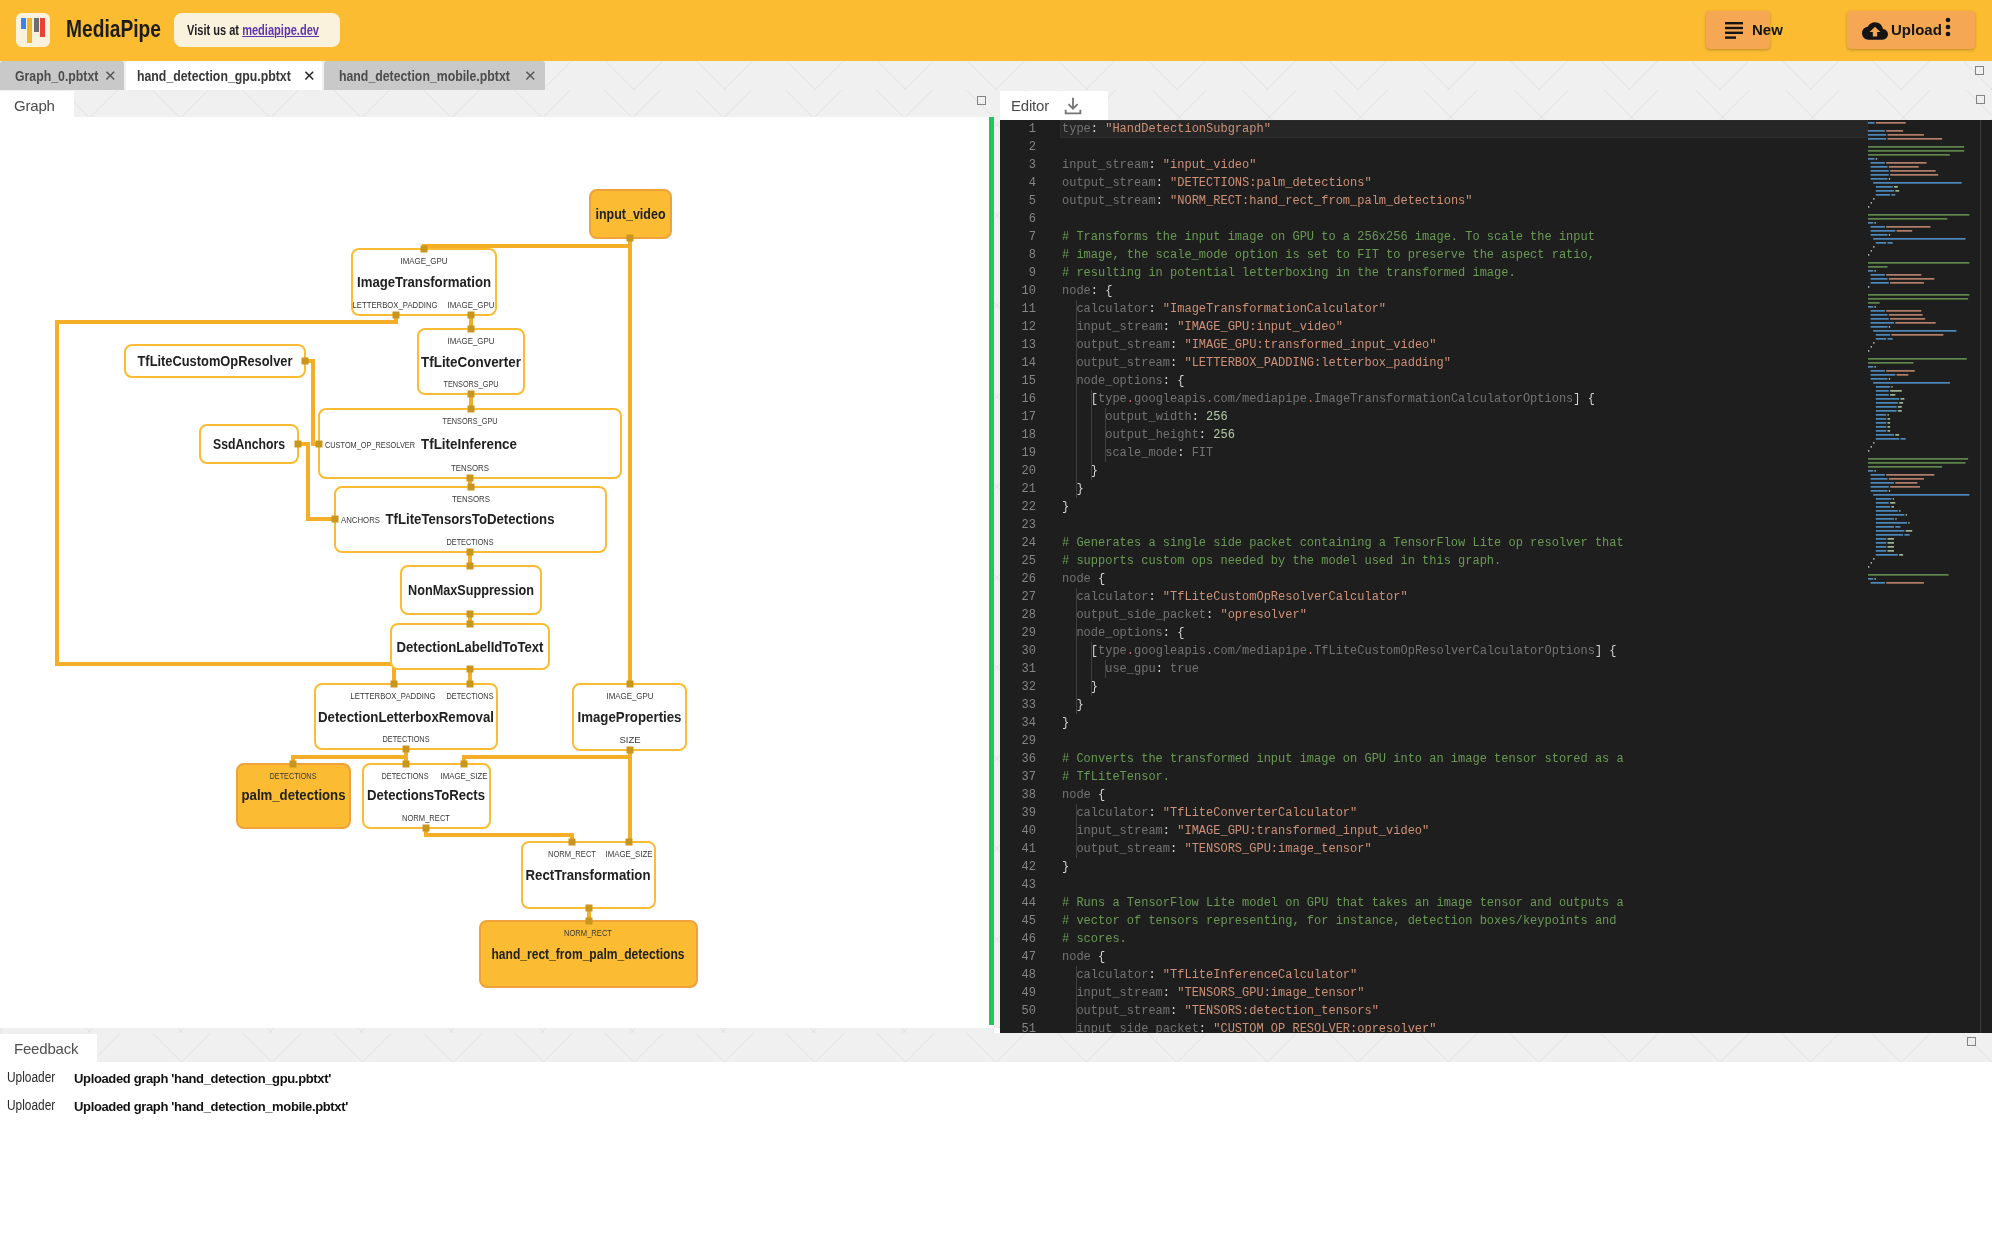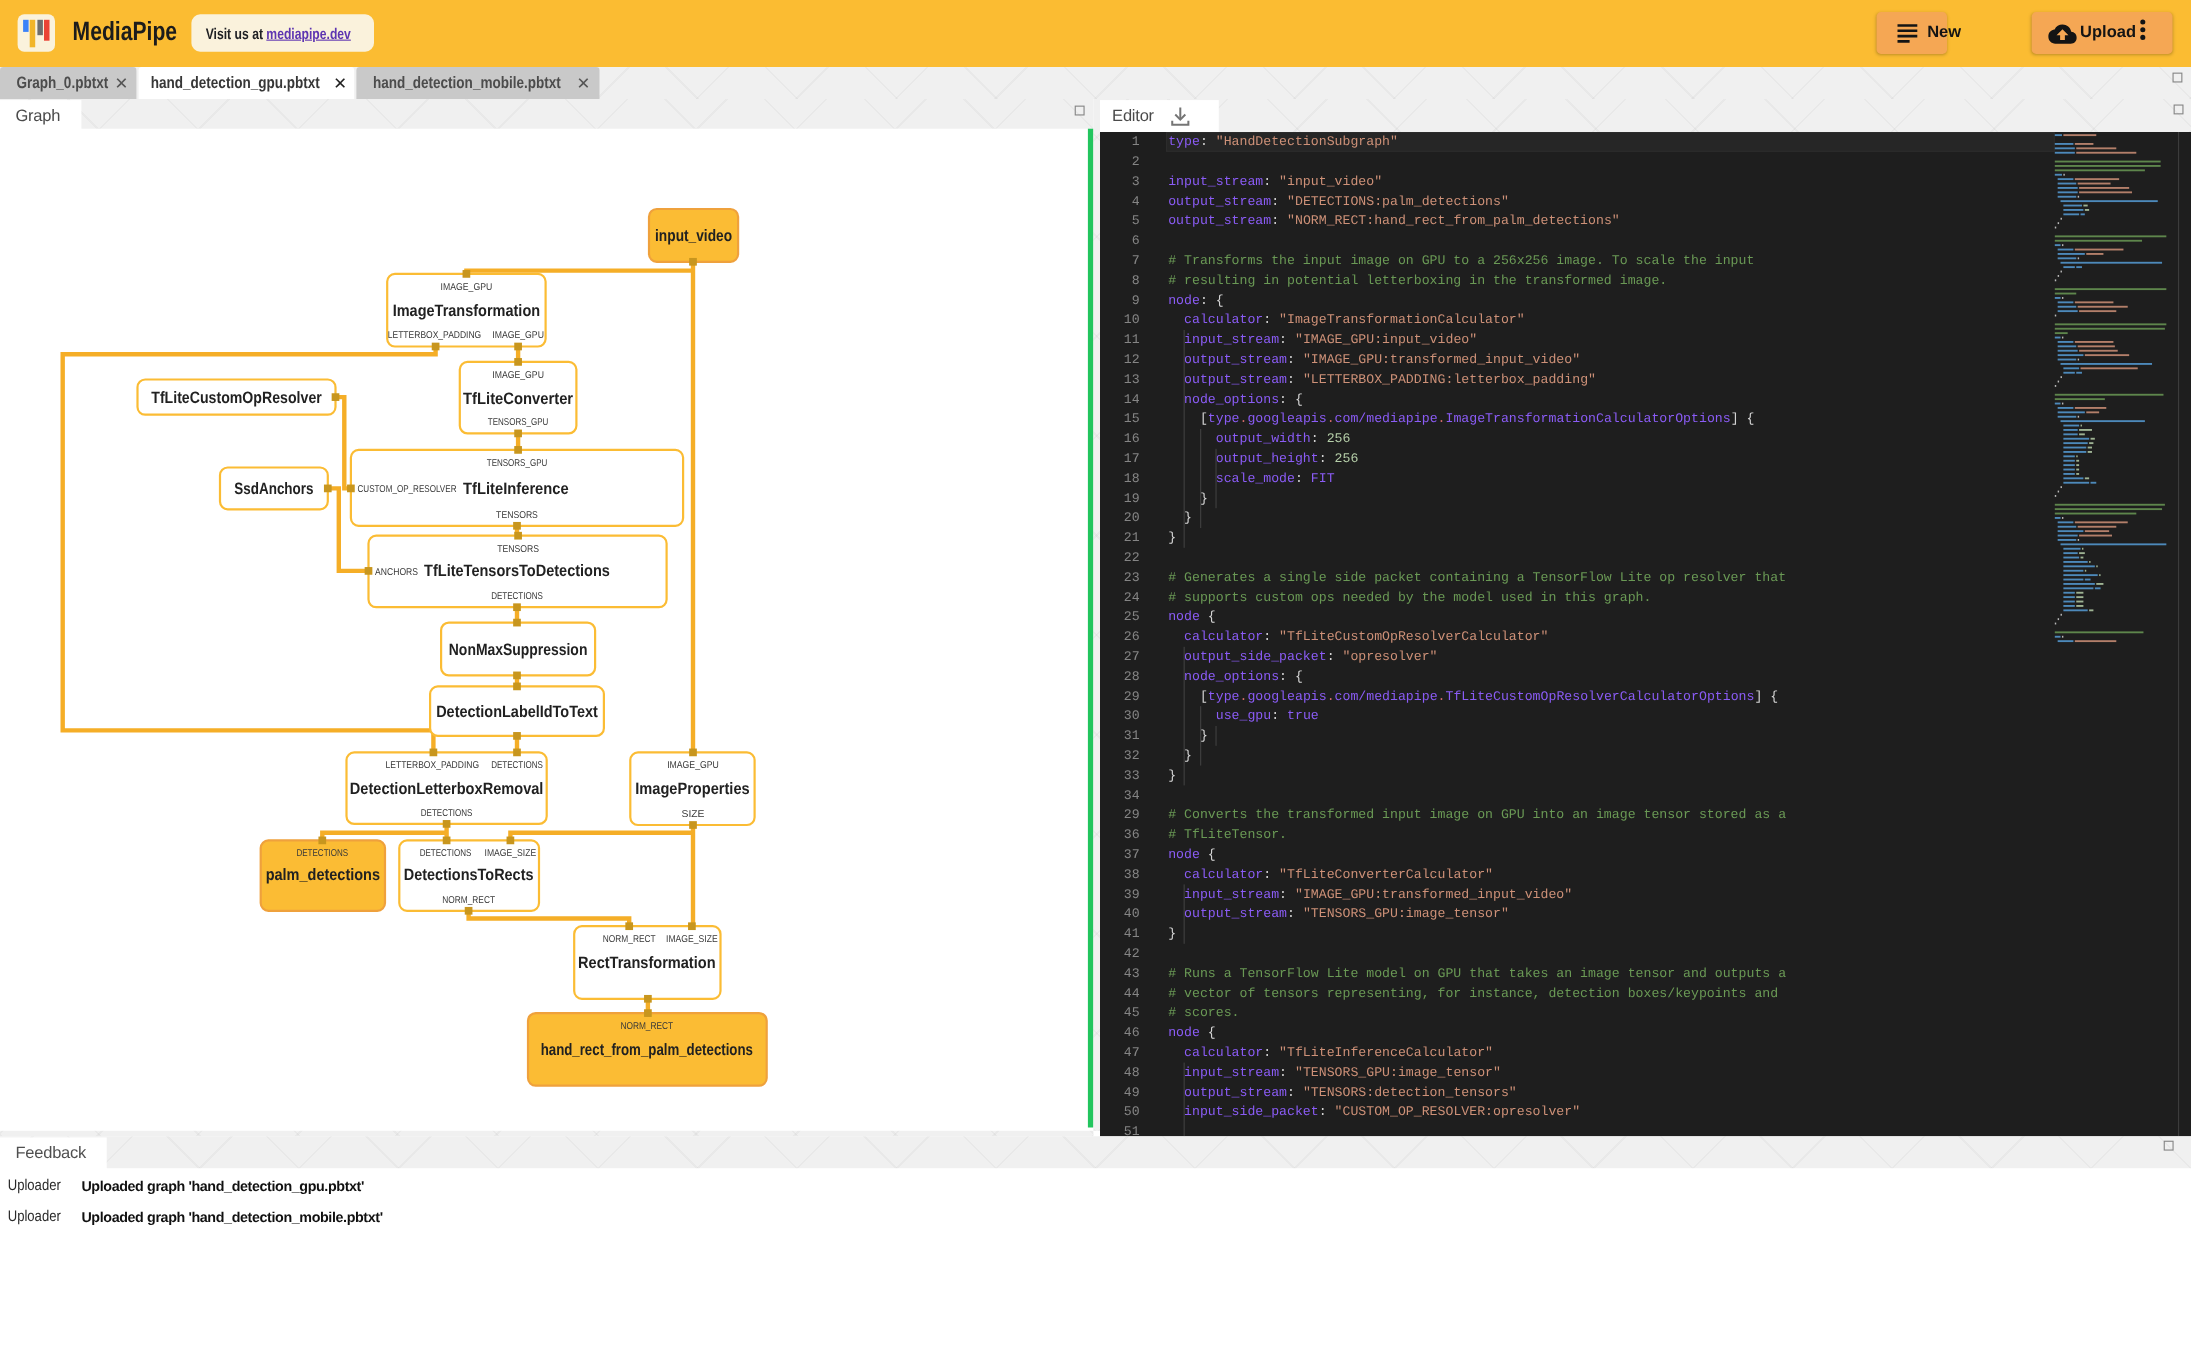--- a/index.html
+++ b/index.html
@@ -35,21 +35,21 @@
 #graph{position:absolute;left:0;top:117px;width:994px;height:908px;background:#fff;border-right:5px solid #22c55e}
 .nname{font-family:"Liberation Sans",sans-serif;font-size:15px;font-weight:bold;fill:#212121}
 .plbl{font-family:"Liberation Sans",sans-serif;font-size:9px;fill:#383838}
 
 #editor{position:absolute;left:1000px;top:90px;width:992px;height:943px}
 #edbg{position:absolute;left:0;top:30px;width:992px;height:913px;background:#1e1e1e;overflow:hidden}
 #gutter{position:absolute;left:0;top:0;width:36px;text-align:right;color:#858585}
 #codecol{position:absolute;left:62px;top:0;color:#d4d4d4}
 #edbg,#gutter,#codecol{font-family:"Liberation Mono",monospace;font-size:12px}
 .ln{height:18px;line-height:18px;white-space:pre}
-.k{color:#8b5cf6}.s{color:#ce9178}.n{color:#b5cea8}.c{color:#6a9955}.p{color:#d4d4d4}.d{color:#d16969}
+.k{color:#737373}.s{color:#ce9178}.n{color:#b5cea8}.c{color:#6a9955}.p{color:#d4d4d4}.d{color:#d16969}
 #cline{position:absolute;left:60px;top:0;width:808px;height:18px;background:rgba(120,120,120,0.10);
  border:1px solid #2c2c2c}
 .ig{position:absolute;width:1px;background:#404040}
 
 #fb{position:absolute;left:0;top:1062px;width:1992px;height:204px;background:#fff}
 .fbrow{position:absolute;left:7px;font-size:14px;color:#2a2a2a}
 .fbrow b{font-size:13px;letter-spacing:-0.35px;color:#111}
 svg text{dominant-baseline:alphabetic}
 </style></head><body>
 <div id="app">
@@ -290,20 +290,21 @@
 <div class="ln">51</div>
     </div>
     <div id="codecol">
 <div class="ln"><span class="k">type</span><span class="p">:</span> <span class="s">"HandDetectionSubgraph"</span></div>
 <div class="ln">&nbsp;</div>
 <div class="ln"><span class="k">input_stream</span><span class="p">:</span> <span class="s">"input_video"</span></div>
 <div class="ln"><span class="k">output_stream</span><span class="p">:</span> <span class="s">"DETECTIONS:palm_detections"</span></div>
 <div class="ln"><span class="k">output_stream</span><span class="p">:</span> <span class="s">"NORM_RECT:hand_rect_from_palm_detections"</span></div>
 <div class="ln">&nbsp;</div>
 <div class="ln"><span class="c"># Transforms the input image on GPU to a 256x256 image. To scale the input</span></div>
+<div class="ln"><span class="c"># image, the scale_mode option is set to FIT to preserve the aspect ratio,</span></div>
 <div class="ln"><span class="c"># resulting in potential letterboxing in the transformed image.</span></div>
 <div class="ln"><span class="k">node</span><span class="p">:</span> <span class="p">{</span></div>
 <div class="ln">  <span class="k">calculator</span><span class="p">:</span> <span class="s">"ImageTransformationCalculator"</span></div>
 <div class="ln">  <span class="k">input_stream</span><span class="p">:</span> <span class="s">"IMAGE_GPU:input_video"</span></div>
 <div class="ln">  <span class="k">output_stream</span><span class="p">:</span> <span class="s">"IMAGE_GPU:transformed_input_video"</span></div>
 <div class="ln">  <span class="k">output_stream</span><span class="p">:</span> <span class="s">"LETTERBOX_PADDING:letterbox_padding"</span></div>
 <div class="ln">  <span class="k">node_options</span><span class="p">:</span> <span class="p">{</span></div>
 <div class="ln">    <span class="p">[</span><span class="k">type</span><span class="d">.</span><span class="k">googleapis</span><span class="d">.</span><span class="k">com/mediapipe</span><span class="d">.</span><span class="k">ImageTransformationCalculatorOptions</span><span class="p">]</span><span class="p"> {</span></div>
 <div class="ln">      <span class="k">output_width</span><span class="p">:</span> <span class="n">256</span></div>
 <div class="ln">      <span class="k">output_height</span><span class="p">:</span> <span class="n">256</span></div>

